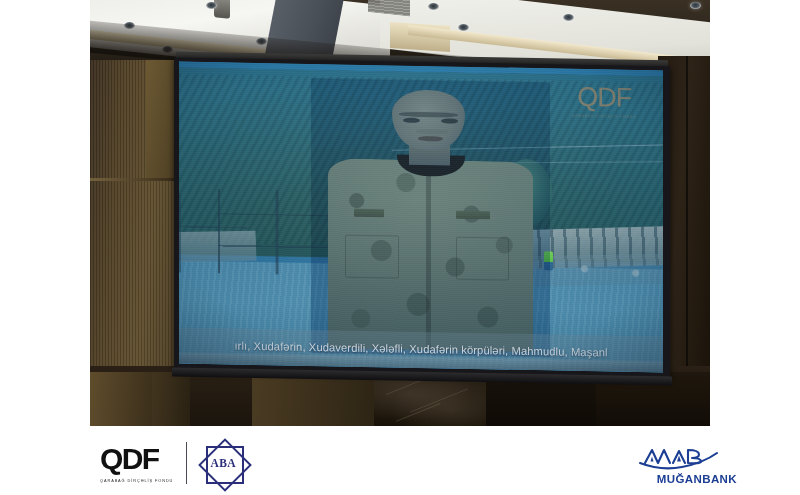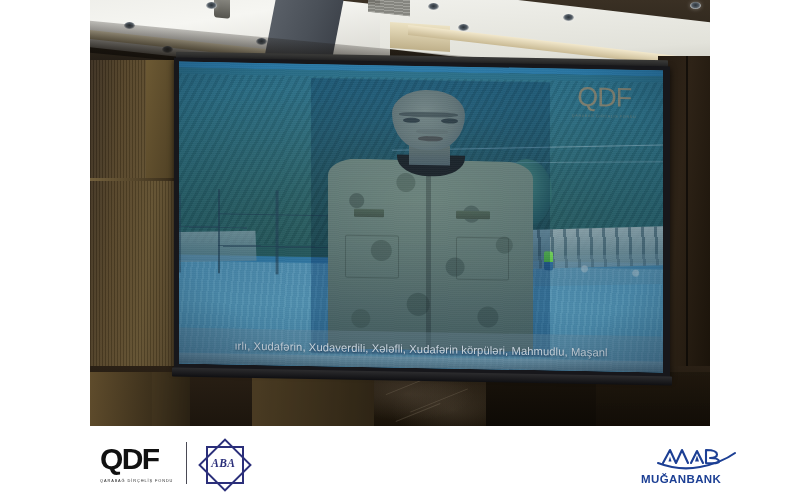--- a/index.html
+++ b/index.html
@@ -553,21 +553,20 @@
   }
   .divider {
     width: 1px;
     height: 42px;
     background: #4a4a55;
   }
   .aba-logo {
     position: relative;
     width: 46px;
     height: 46px;
-    font-style: italic;
   }
   .aba-star, .aba-star2 {
     position: absolute;
     left: 6px; top: 6px;
     width: 34px; height: 34px;
     border: 2px solid #2b2f7a;
   }
   .aba-star2 { transform: rotate(45deg); }
   .aba-text {
     position: absolute;
@@ -578,24 +577,24 @@
     justify-content: center;
     font-size: 11.5px;
     font-weight: 700;
     letter-spacing: .4px;
     color: #2b2f7a;
     font-family: "Liberation Serif", serif;
   }
 
   .mugan-logo {
     position: absolute;
-    left: 641px;
+    left: 623px;
     top: 18px;
     width: 114px;
-    text-align: left;
+    text-align: right;
   }
   .mugan-mark {
     position: relative;
     width: 86px;
     height: 26px;
     margin: 0 auto 3px;
   }
   .mugan-mark svg { display: block; }
   .mugan-word {
     font-size: 11.5px;

